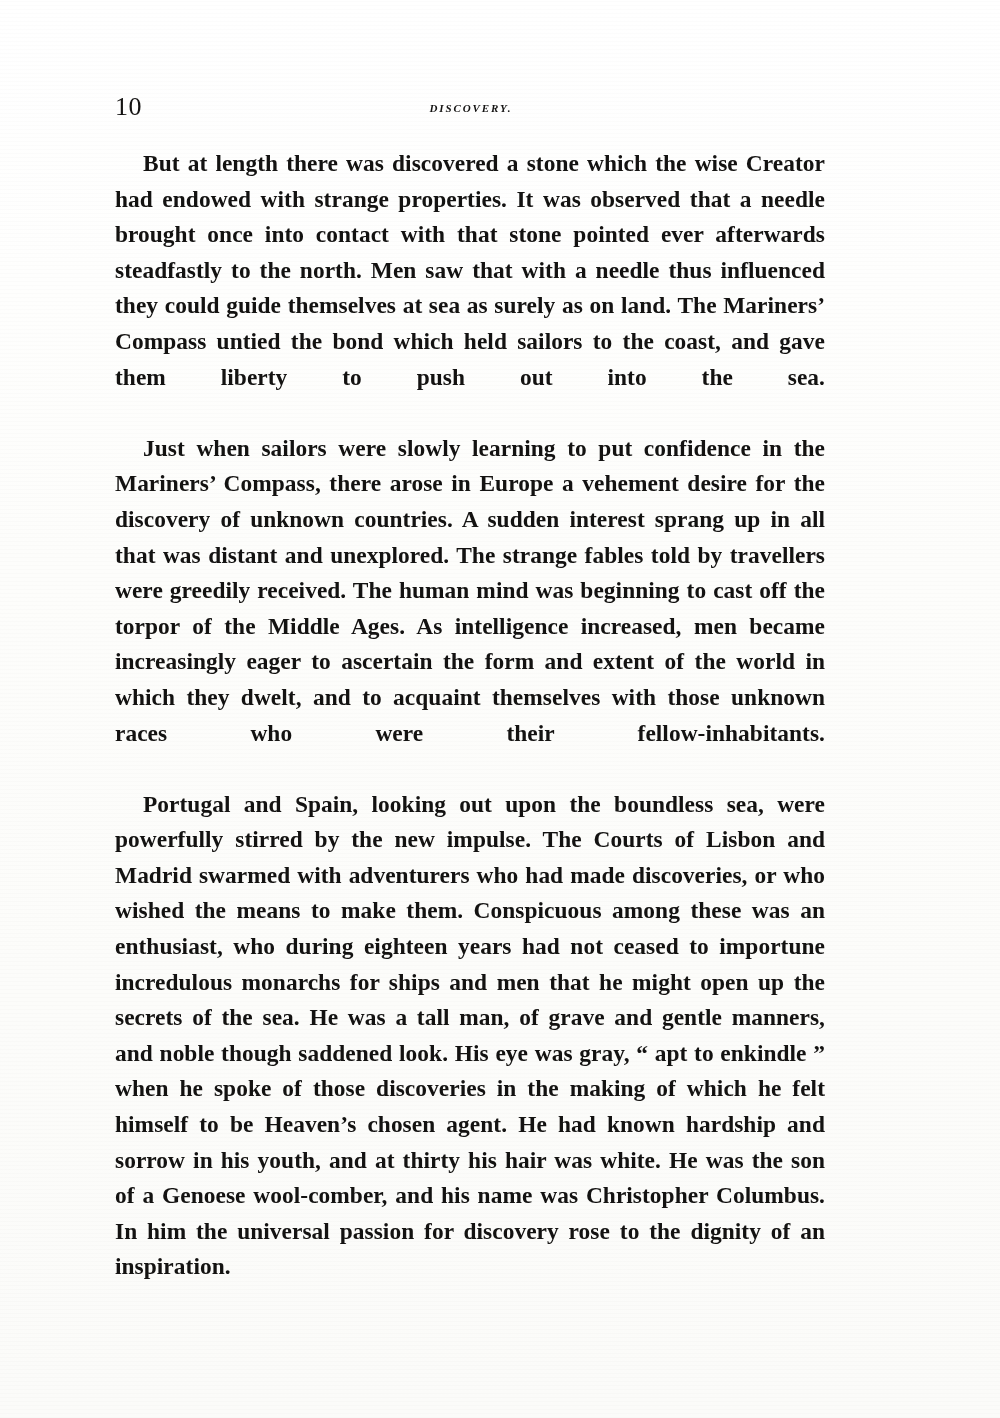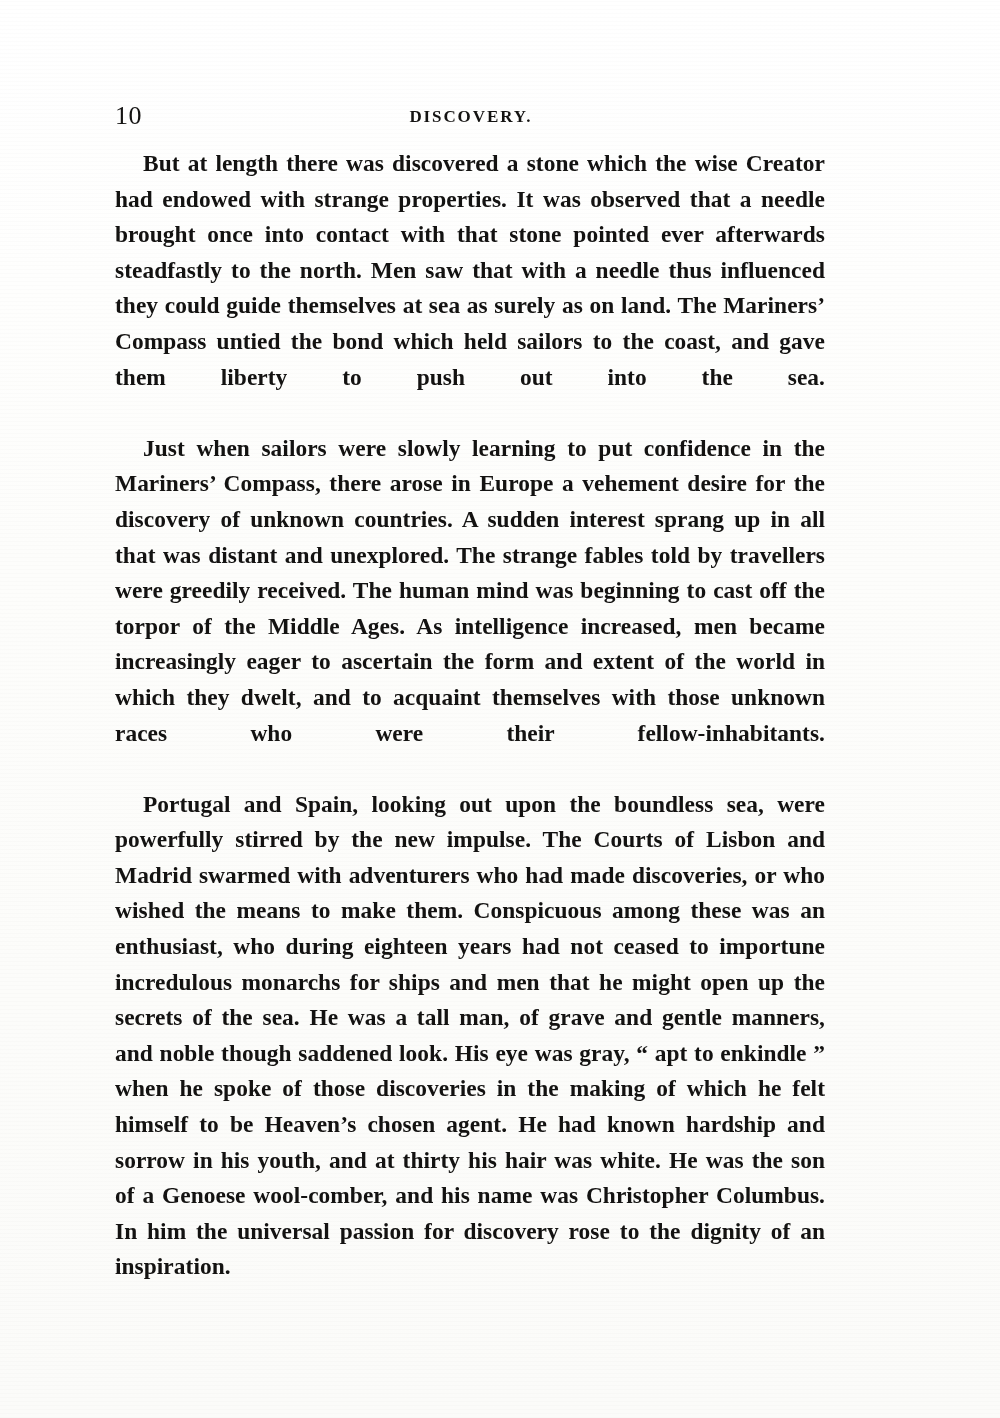--- a/index.html
+++ b/index.html
@@ -22,45 +22,46 @@
     height: 1418px;
     box-sizing: border-box;
     background:
       linear-gradient(180deg, #ffffff 0%, #fdfdfb 40%, #fbfbf9 100%);
   }
 
   
   .running-head {
     position: absolute;
     left: 115px;
-    top: 101px;
+    top: 92px;
     width: 710px;
     height: 30px;
   }
   .folio {
     position: absolute;
     left: 0;
     top: 0;
     font-size: 26px;
     line-height: 30px;
     letter-spacing: 0.4px;
     color: #141312;
   }
   .head-title {
     position: absolute;
     left: 0;
     right: 0;
     top: 3px;
     text-align: center;
-    font-size: 17px;
+    font-size: 11px;
     line-height: 26px;
     letter-spacing: 1.9px;
     text-indent: 1.9px;
     font-weight: 600;
     color: #141312;
+    font-style: italic;
     
   }
 
   
   .textblock {
     position: absolute;
     left: 115px;
     top: 146px;
     width: 710px;
     font-weight: bold;

